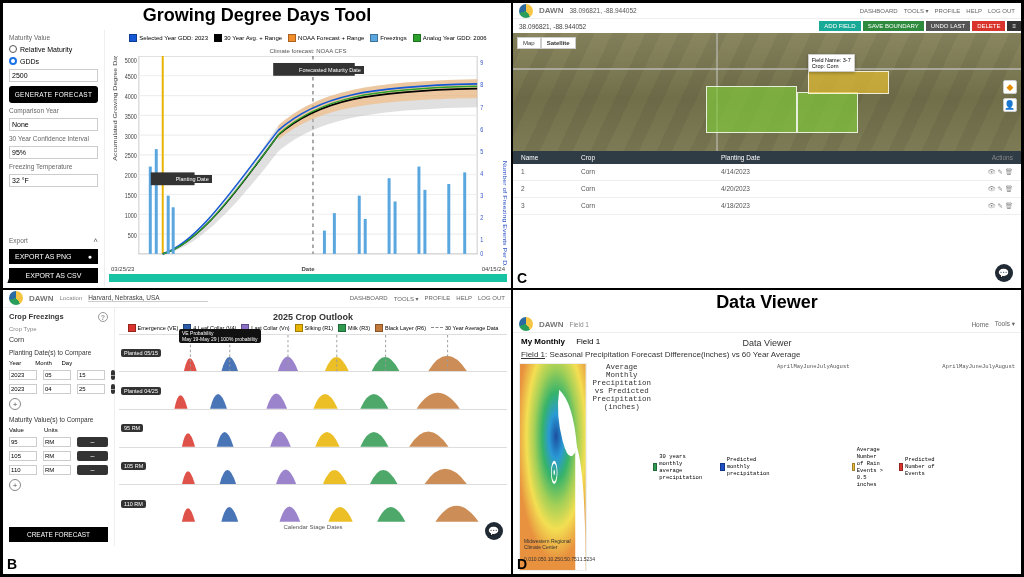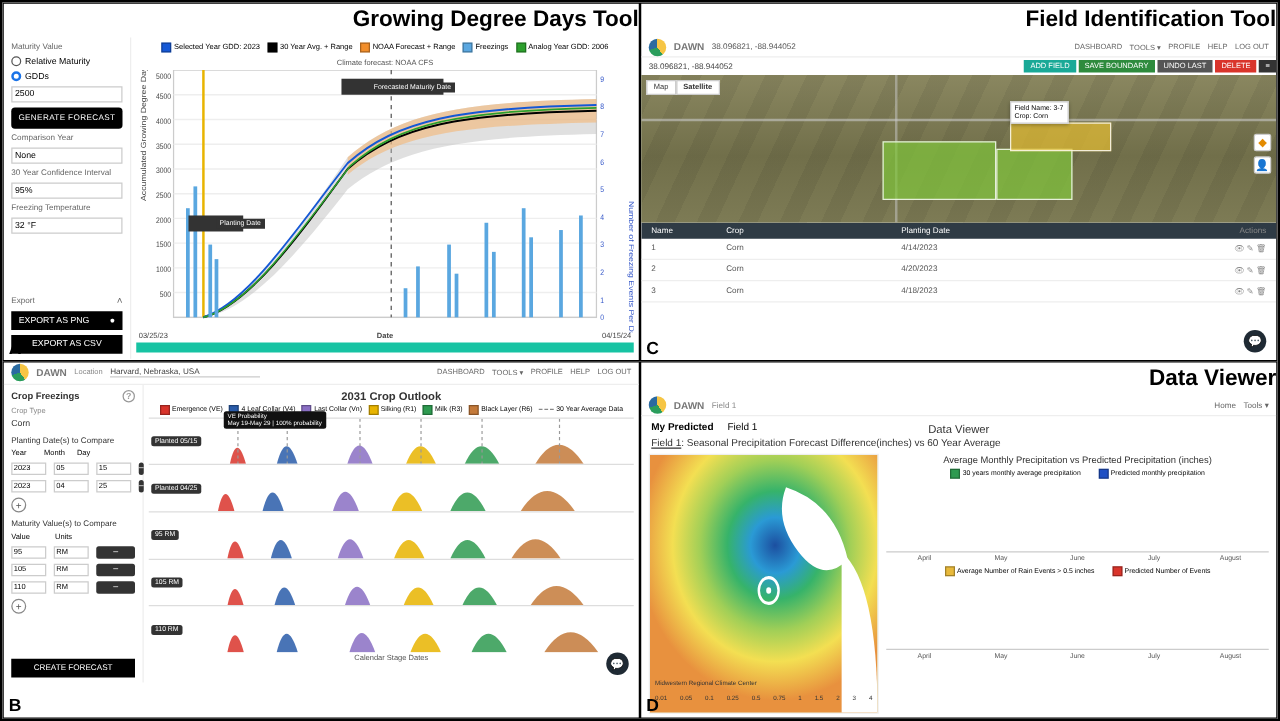--- a/index.html
+++ b/index.html
@@ -1,20 +1,20 @@
 <!DOCTYPE html>
 <html><head>
 <meta charset="utf-8">
 <style>
   * { box-sizing: border-box; margin: 0; padding: 0; }
   body { font-family: Arial, Helvetica, sans-serif; width: 1024px; height: 577px; background: #fff; }
   .grid { display: grid; grid-template-columns: 1fr 1fr; grid-template-rows: 1fr 1fr; width: 100%; height: 100%; border: 2px solid #000; }
   .panel { border: 1px solid #000; position: relative; overflow: hidden; background: #fff; }
   .panel-label { position: absolute; left: 4px; bottom: 2px; font-weight: bold; font-size: 14px; z-index: 10; }
-  .panel-title { text-align: right; font-weight: bold; font-size: 18px; padding: 2px 0 4px; }
+  .panel-title { text-align: center; font-weight: bold; font-size: 18px; padding: 2px 0 4px; }
 
   
   .a-body { display: flex; height: calc(100% - 28px); font-size: 7px; }
   .a-side { width: 102px; padding: 4px 6px; border-right: 1px solid #eee; display: flex; flex-direction: column; gap: 4px; }
   .a-side .lbl { color: #666; font-size: 6.5px; }
   .a-side .radio-row { display: flex; align-items: center; gap: 3px; }
   .a-side .radio { width: 8px; height: 8px; border: 1px solid #555; border-radius: 50%; display: inline-block; }
   .a-side .radio.sel { border: 2px solid #1a73e8; }
   .a-side input[type=text] { width: 100%; font-size: 7px; padding: 2px; border: 1px solid #ccc; }
   .btn-dark { background: #000; color: #fff; font-size: 7px; padding: 4px 6px; border: none; text-align: center; }
@@ -80,21 +80,21 @@
   
   .d-body { height: calc(100% - 28px); display:flex; flex-direction:column; font-size:7px;}
   .d-nav { display:flex; align-items:center; height:16px; border-bottom:1px solid #eee; padding:0 6px; gap:6px;}
   .d-loc { padding:4px 8px; font-size:8px; }
   .d-loc b { font-weight:bold; }
   .d-sub { text-align:center; font-size:9px; color:#333; margin-top:-12px; padding-bottom:2px;}
   .d-fieldline { padding: 0 8px 4px; font-size: 8px; color:#333;}
   .d-fieldline u { text-decoration: underline; }
   .d-content { flex:1; display:flex; padding:0 6px 2px; gap:6px;}
   .d-map { width: 184px; position:relative; background:linear-gradient(180deg,#e8f4d8,#d5eec0); border:1px solid #eee;}
-  .d-charts { flex:1; display:flex; flex-direction:column; gap:2px;}
+  .d-charts { flex:1; display:flex; flex-direction:row; gap:2px;font-family:Liberation Mono, monospace;}
   .d-ctitle { text-align:center; font-size:7.5px; color:#333; }
   .d-legend { display:flex; justify-content:center; gap:14px; font-size:5.5px; padding:1px 0;}
   .d-bar-area { height:56px; position:relative; border-bottom:1px solid #ccc;}
   .d-xlabels { display:flex; font-size:5.5px; color:#555;}
   .d-xlabels span { flex:1; text-align:center; }
   .d-colorbar { position:absolute; left:4px; bottom:2px; right:4px; height:18px; }
   .d-colorbar .bar { height:6px; background:linear-gradient(90deg,#7a4fa0,#2a5caa,#29aae1,#3bbw66,#3bb566,#a6ce5b,#f7e14b,#f0a33a,#e04b2a);}
   .d-colorbar .ticks { display:flex; justify-content:space-between; font-size:5px; color:#333; }
   .bar-pair { position:absolute; bottom:0; width:24px; display:flex; gap:2px; align-items:flex-end;}
   .bar { width:11px; }
@@ -244,21 +244,20 @@
           <span style="font-weight:bold">Date</span>
           <span>04/15/24</span>
         </div>
         <div class="a-cal-bar"></div>
       </div>
     </div>
     <div class="panel-label">A</div>
   </div>
 
   <div class="panel">
-    <div class="panel-title">Field Identification Tool</div>
     <div class="c-body">
       <div class="c-nav">
         <span class="dawn-logo"></span>
         <span class="brand">DAWN</span>
         <span class="coords">38.096821, -88.944052</span>
         <span class="sp"></span>
         <span class="nav-link">DASHBOARD</span>
         <span class="nav-link">TOOLS ▾</span>
         <span class="nav-link">PROFILE</span>
         <span class="nav-link">HELP</span>
@@ -388,21 +387,21 @@
           <div class="tbl-row">
               <input class="mini-in" value="110" style="">
               <input class="mini-in" value="RM" style="">
               <span class="remove-ic">–</span>
             </div>
           <div class="plus-circ">+</div>
           <div style="flex:1"></div>
           <button class="btn-dark" style="font-size:6.5px;padding:4px">CREATE FORECAST</button>
         </div>
         <div class="b-chart">
-          <div class="b-title">2031 Crop Outlook</div>
+          <div class="b-title">2025 Crop Outlook</div>
           <div class="b-legend">
             <span class="leg-item">
                 <span class="leg-sw" style="background:#d9342b"></span>
                 <span>Emergence (VE)</span>
               </span>
             <span class="leg-item">
                 <span class="leg-sw" style="background:#2a5caa"></span>
                 <span>4 Leaf Collar (V4)</span>
               </span>
             <span class="leg-item">
@@ -519,21 +518,21 @@
     <div class="d-body">
       <div class="d-nav">
         <span class="dawn-logo"></span>
         <span style="font-weight:bold;color:#777;font-size:8px">DAWN</span>
         <span style="color:#888;font-size:6.5px">Field 1</span>
         <span style="flex:1"></span>
         <span style="font-size:6.5px;color:#666">Home</span>
         <span style="font-size:6.5px;color:#666">Tools ▾</span>
       </div>
       <div class="d-loc">
-        <b>My Predicted</b>
+        <b>My Monthly</b>
         &nbsp;&nbsp;&nbsp;
         <span>Field 1</span>
       </div>
       <div class="d-sub">Data Viewer</div>
       <div class="d-fieldline">
         <u>Field 1</u><span>: Seasonal Precipitation Forecast Difference(inches) vs 60 Year Average</span>
       </div>
       <div class="d-content">
         <div class="d-map">
           <svg viewBox="0 0 184 160" style="width:100%;height:100%;" preserveAspectRatio="none">

